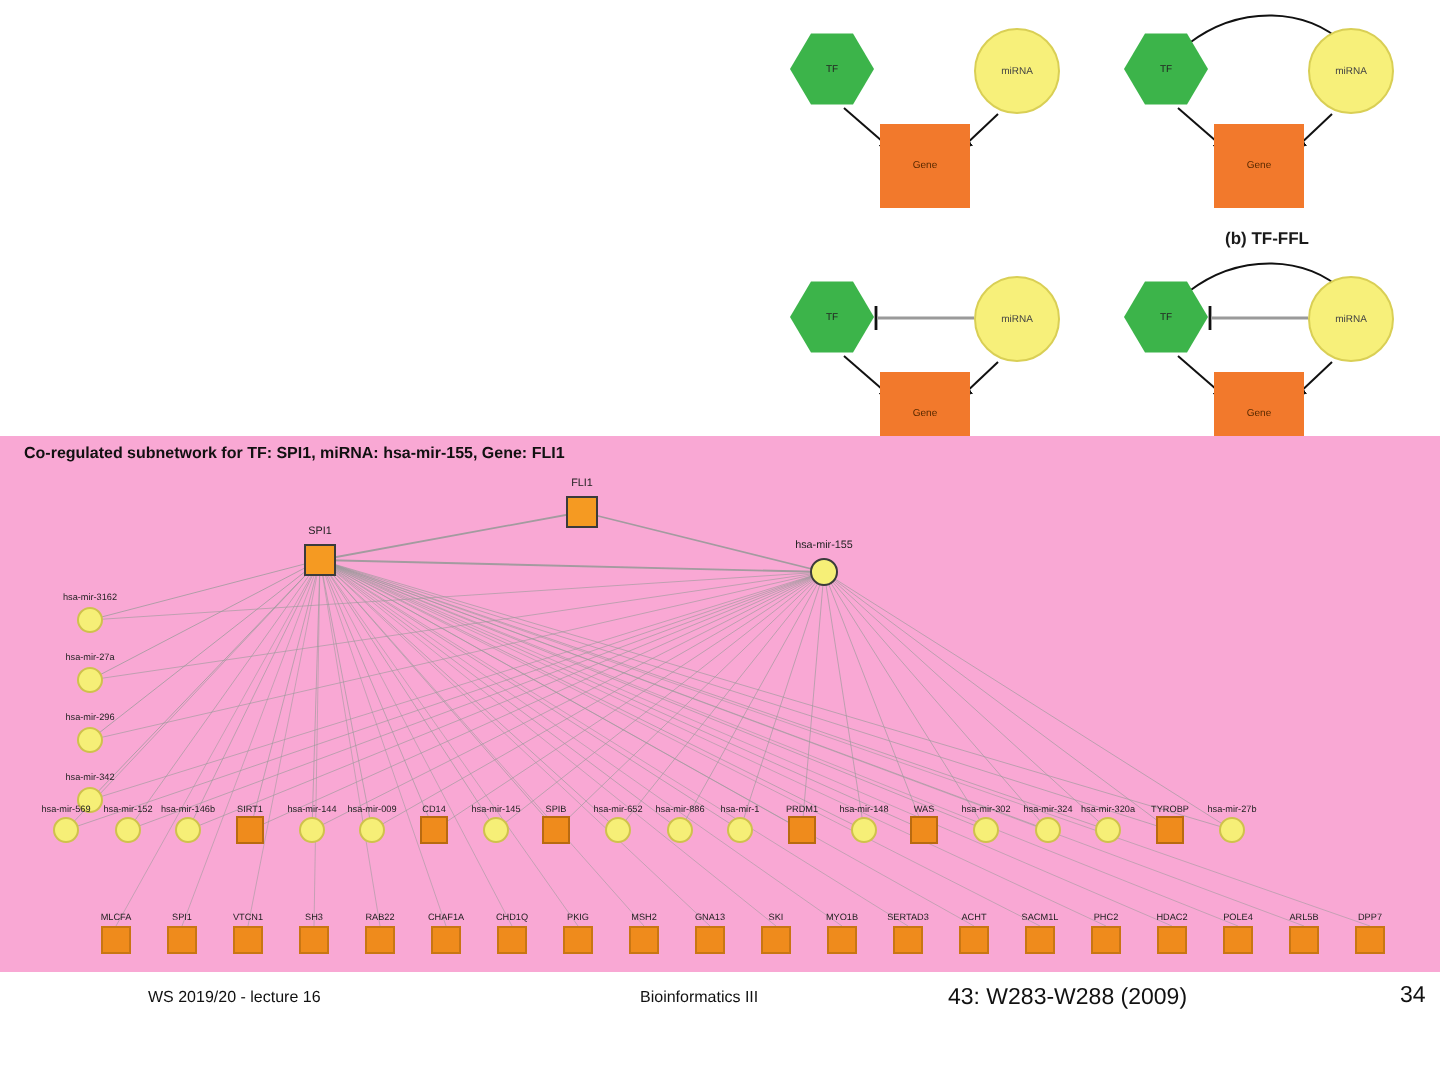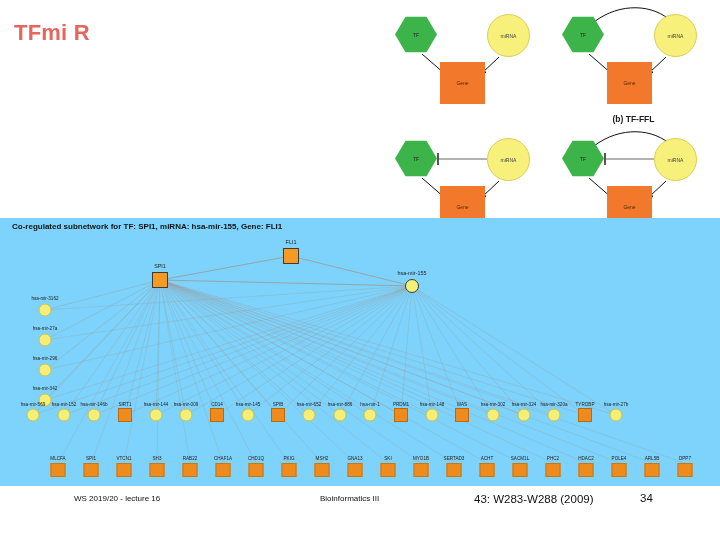--- a/index.html
+++ b/index.html
@@ -43,21 +43,21 @@
     display:flex;align-items:center;justify-content:center;
   }
   .sqn span{font-size:5px;color:#5a2a00;}
   .mlabel{
     position:absolute;bottom:2px;left:0;width:100%;
     text-align:center;font-size:8.5px;color:#1a1a1a;
   }
   .msvg{position:absolute;left:0;top:0;width:167px;height:124px;}
 
   
-  #netwrap{position:absolute;left:0px;top:218px;width:720px;height:268px;background:#7dd3fc;}
+  #netwrap{position:absolute;left:0px;top:218px;width:720px;height:268px;background:#f9a8d4;}
   #netcaption{
     position:absolute;left:12px;top:4px;font-size:8px;font-weight:bold;color:#111;
   }
   #netsvg{position:absolute;left:0;top:0;width:720px;height:268px;}
 
   .nlabel{
     position:absolute;font-size:4.6px;color:#222;white-space:nowrap;
     transform:translate(-50%,0);
   }
   .nlabel.big{font-size:5.4px;}
@@ -72,28 +72,27 @@
     border:1px solid #b96a10;transform:translate(-50%,-50%);
   }
   .nsquare.hub{width:14px;height:14px;border:1.6px solid #3b3b3b;background:#f59a22;}
   .nsquare.gene{width:13px;height:12px;background:#ef8b1c;border:1px solid #c97613;}
 
   
   #footer{position:absolute;left:0;top:486px;width:720px;height:54px;}
   #f-left{position:absolute;left:74px;top:8px;font-size:8px;color:#111;}
   #f-mid{position:absolute;left:320px;top:8px;font-size:8px;color:#111;}
   #f-cite{position:absolute;left:474px;top:6px;font-size:11.5px;color:#111;line-height:15px;}
-  #f-page{position:absolute;left:640px;top:6px;font-size:11.5px;color:#111;}
+  #f-page{position:absolute;left:700px;top:6px;font-size:11.5px;color:#111;}
 </style>
 </head>
 <body>
 
 <div id="slide">
 
-  <div id="title">TFmi R</div>
 
   <div id="motifs">
 
     <div class="motif m-a">
       <svg class="msvg" viewBox="0 0 167 124">
         <defs>
           <marker id="arrA" markerWidth="6" markerHeight="6" refX="5" refY="3" orient="auto">
             <path d="M0,0 L6,3 L0,6 z" fill="#111"></path>
           </marker>
         </defs>

